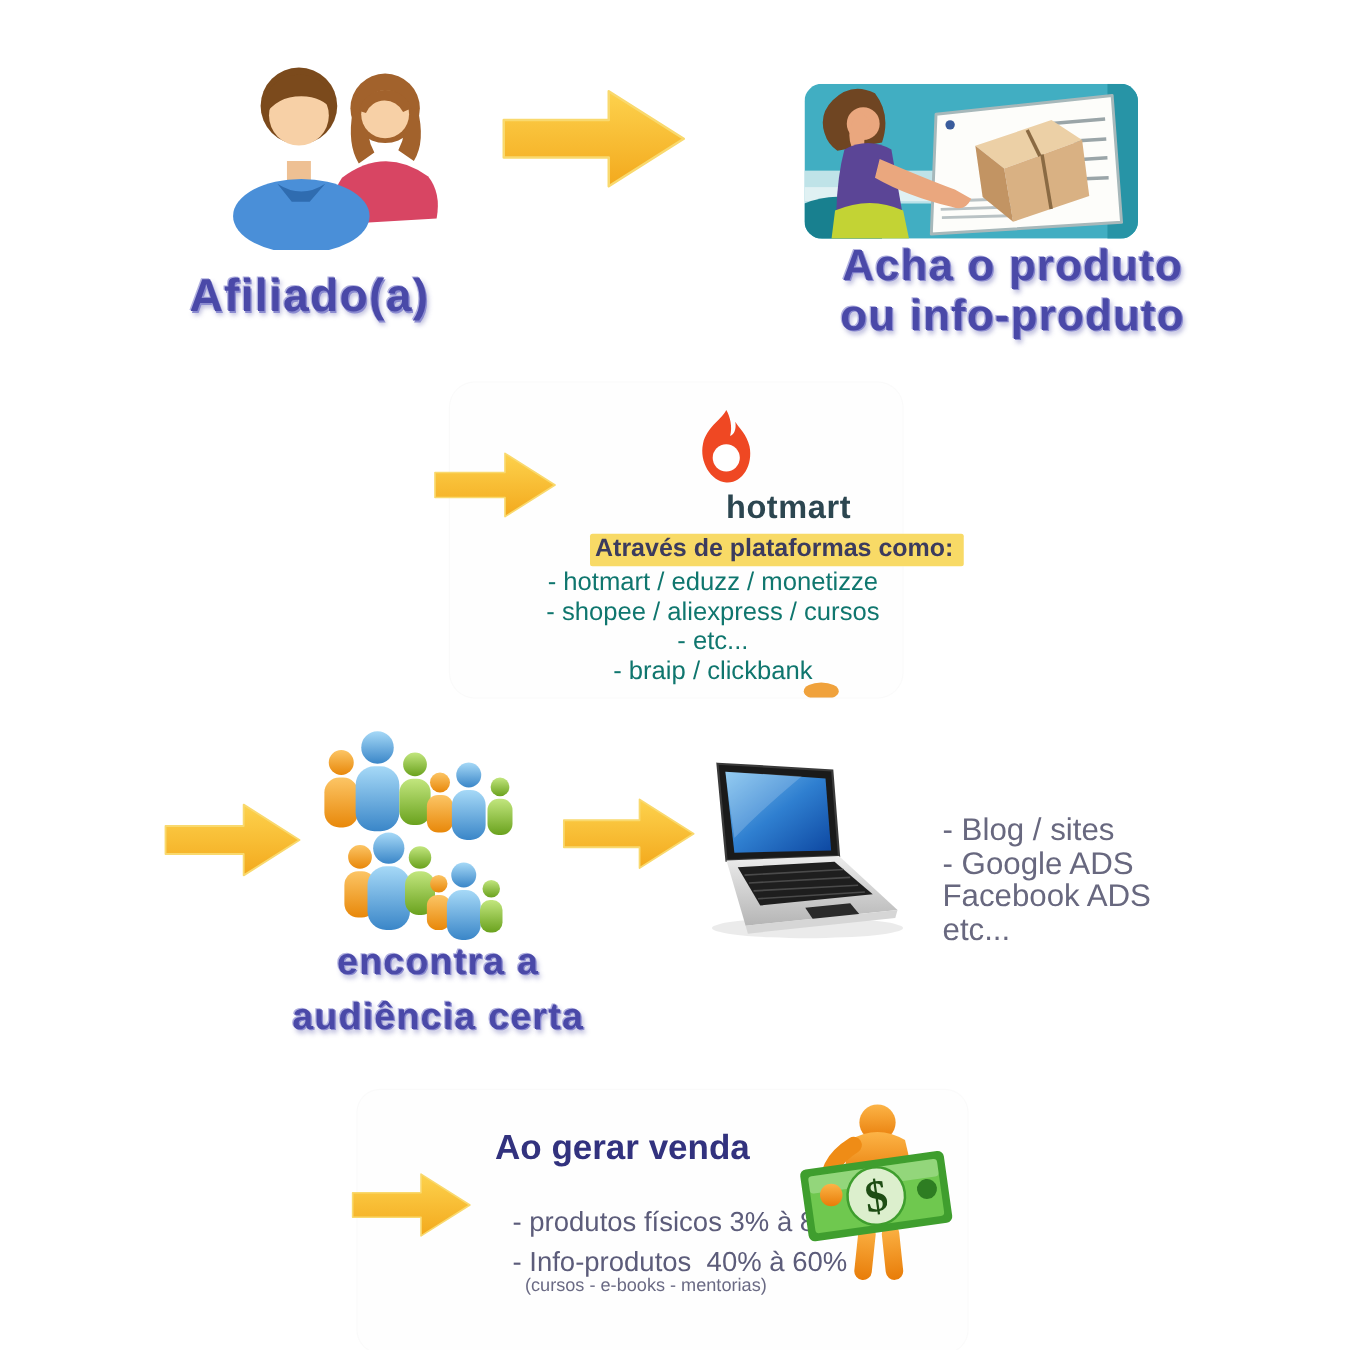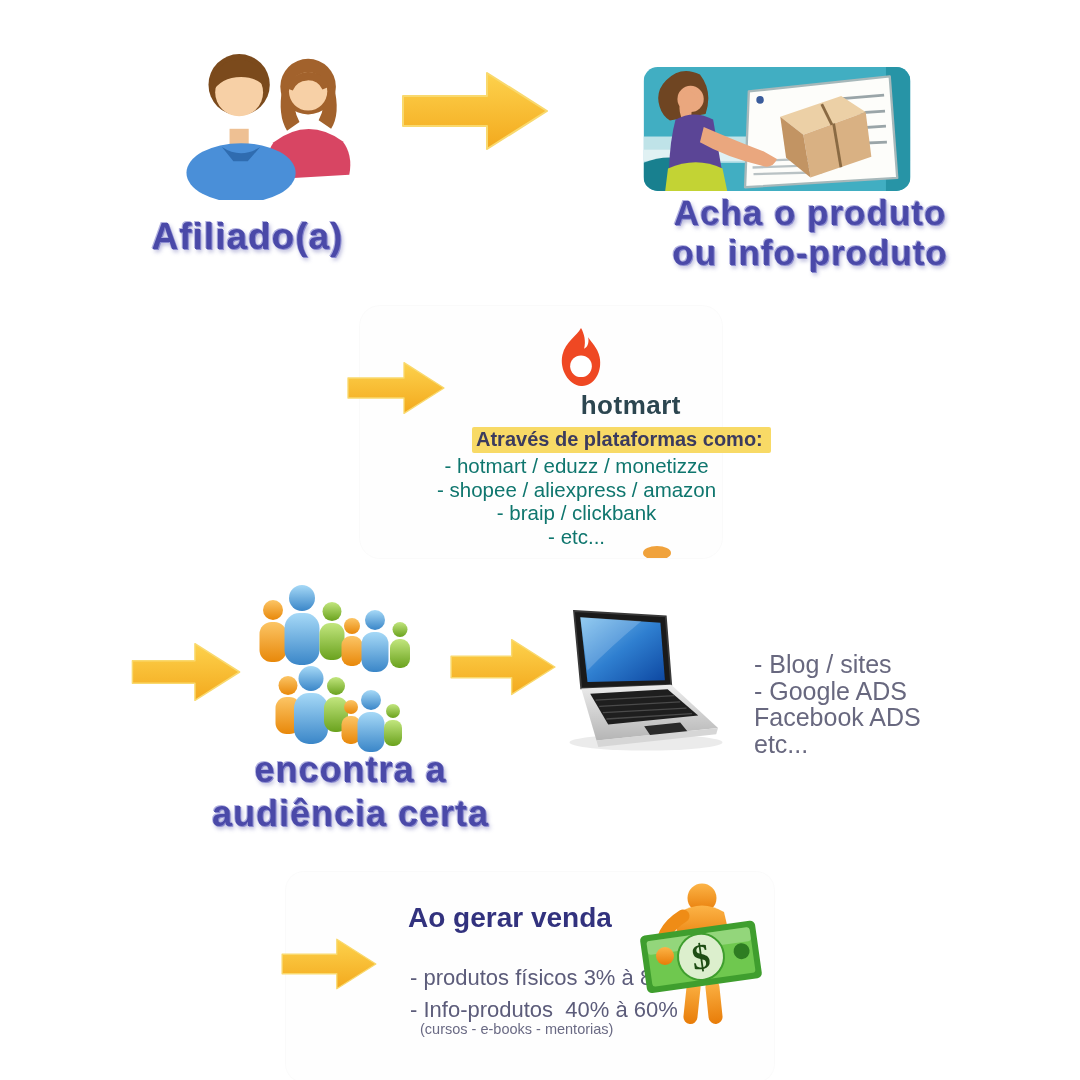--- a/index.html
+++ b/index.html
@@ -122,23 +122,23 @@
     <circle cx="23" cy="38" r="10.5" fill="#ffffff"></circle>
   </svg>
   <div class="abs brand" style="left:481px;top:390px;width:200px">hotmart</div>
 
   <div class="abs" style="left:432px;top:427px">
     <span class="hl">Através de plataformas como:</span>
   </div>
 
   <div class="abs" style="left:437px;top:454px">
     <div class="listline">- hotmart / eduzz / monetizze</div>
-    <div class="listline">- shopee / aliexpress / amazon</div>
+    <div class="listline">- shopee / aliexpress / cursos</div>
+    <div class="listline">- etc...</div>
     <div class="listline">- braip / clickbank</div>
-    <div class="listline">- etc...</div>
   </div>
 
   <svg class="abs" style="left:640px;top:544px" width="34" height="14" viewBox="0 0 34 14">
     <rect x="8" y="8" width="18" height="6" fill="#c9c9c9"></rect>
     <ellipse cx="17" cy="9" rx="14" ry="7" fill="#f0a23c"></ellipse>
   </svg>
 
   <svg class="abs" style="left:128px;top:640px" width="116" height="64" viewBox="0 0 150 86">
     <defs>
         <linearGradient id="ag3" x1="0" y1="0" x2="0" y2="1">
@@ -207,21 +207,21 @@
     <g fill="url(#blg)">
         <circle cx="123" cy="122" r="10"></circle>
         <rect x="109.5" y="134" width="27" height="40" rx="12"></rect>
       </g>
     <g fill="url(#gg)">
         <circle cx="145" cy="133" r="7"></circle>
         <rect x="136" y="142" width="18" height="26" rx="8"></rect>
       </g>
   </svg>
 
-  <div class="abs wordart" style="left:163px;top:748px;width:375px;font-size:36px;line-height:44px">
+  <div class="abs wordart" style="left:163px;top:748px;width:375px;font-size:30px;line-height:44px">
     <div>encontra a</div>
     <div>audiência certa</div>
   </div>
 
   <svg class="abs" style="left:448px;top:636px" width="110" height="62" viewBox="0 0 150 86">
     <defs>
         <linearGradient id="ag4" x1="0" y1="0" x2="0" y2="1">
       <stop offset="0" stop-color="#fdd24d"></stop>
           <stop offset="1" stop-color="#f3a91d"></stop>
         </linearGradient>
@@ -269,21 +269,21 @@
   <svg class="abs" style="left:270px;top:936px" width="118" height="56" viewBox="0 0 150 86">
     <defs>
         <linearGradient id="ag5" x1="0" y1="0" x2="0" y2="1">
       <stop offset="0" stop-color="#fdd24d"></stop>
           <stop offset="1" stop-color="#f3a91d"></stop>
         </linearGradient>
       </defs>
     <polygon points="3,28 87,28 87,5 147,43 87,81 87,58 3,58" fill="url(#ag5)" stroke="#f9d96e" stroke-width="2" stroke-linejoin="round"></polygon>
   </svg>
 
-  <div class="abs" style="left:408px;top:901px">
+  <div class="abs" style="left:396px;top:901px">
     <div class="title2">Ao gerar venda</div>
   </div>
 
   <div class="abs commitem" style="left:410px;top:966px">- produtos físicos 3% à 8%</div>
   <div class="abs commitem" style="left:410px;top:998px">- Info-produtos  40% à 60%</div>
   <div class="abs note" style="left:420px;top:1021px">(cursos - e-books - mentorias)</div>
 
   <svg class="abs" style="left:625px;top:872px" width="150" height="160" viewBox="0 0 150 160">
     <defs>
       <linearGradient id="mog" x1="0" y1="0" x2="0" y2="1">

